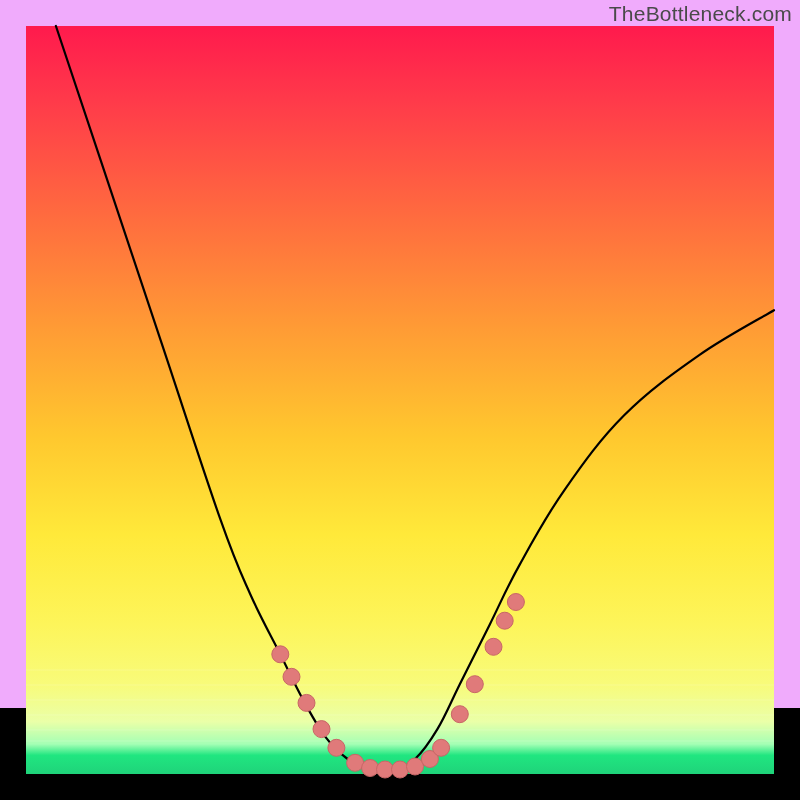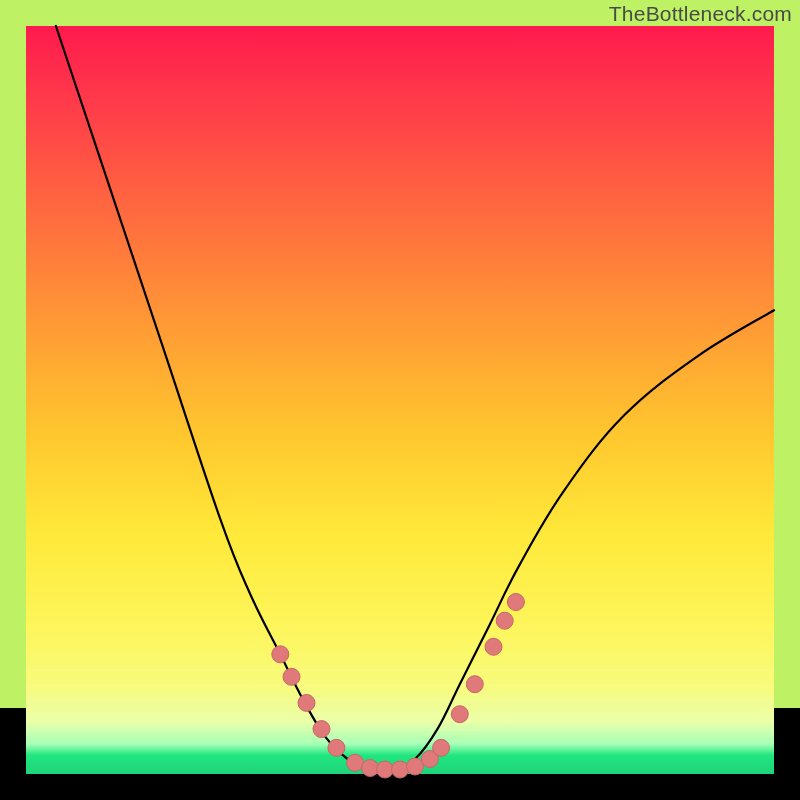--- a/index.html
+++ b/index.html
@@ -8,21 +8,21 @@
     width: 800px;
     height: 800px;
     overflow: hidden;
     background: #000;
     font-family: Arial, Helvetica, sans-serif;
   }
   .frame {
     position: relative;
     width: 800px;
     height: 708px;
-    background: #bef264;
+    background: #f0abfc;
   }
   .plot-area {
     position: absolute;
     left: 26px;
     top: 26px;
     width: 748px;
     height: 748px;
     
     background:
       linear-gradient(

